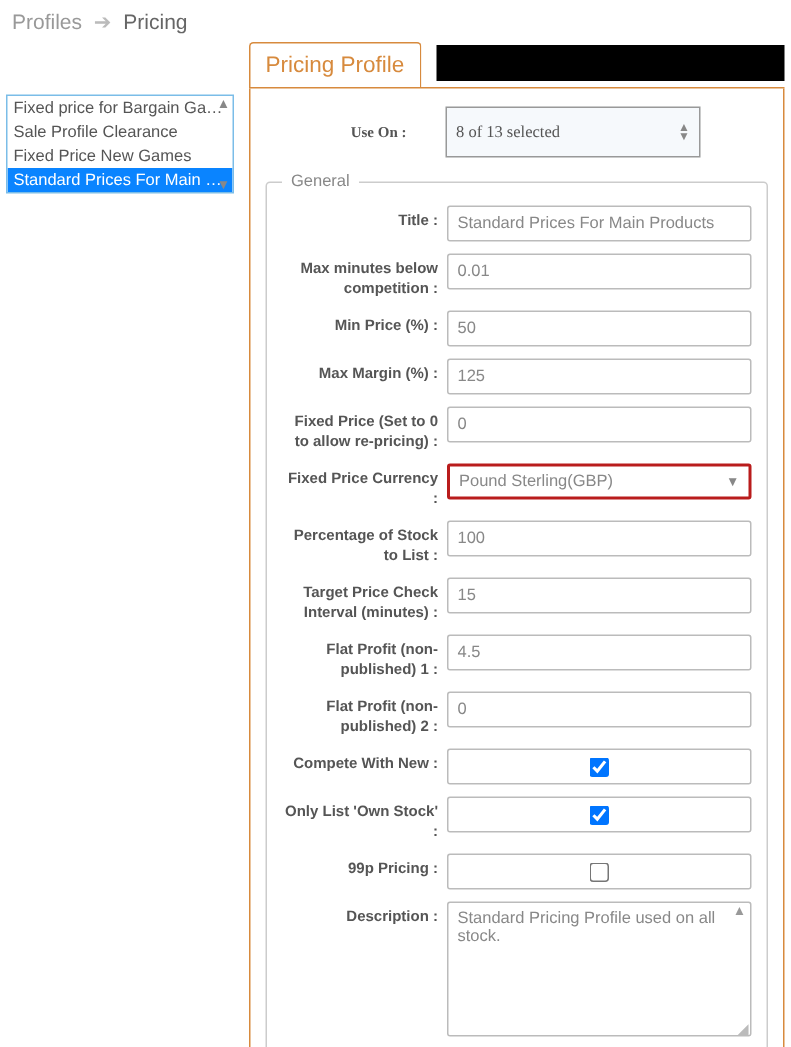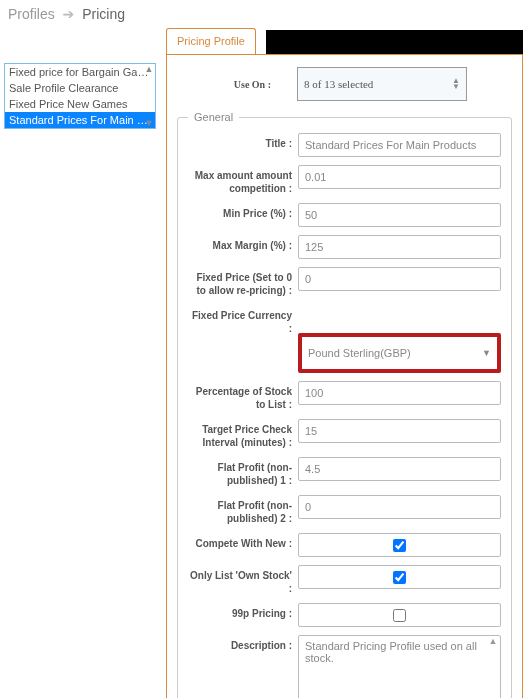--- a/index.html
+++ b/index.html
@@ -10,34 +10,34 @@
 .main { display: flex; padding: 0 4px; gap: 10px; align-items: flex-start; }
 .sidebar { width: 152px; flex-shrink: 0; margin-top: 35px; }
 .listbox { border: 1px solid #7bbde8; background: #fff; position: relative; }
 .listbox-inner { max-height: 88px; overflow: hidden; }
 .listbox .item { padding: 2px 4px; font-size: 11px; white-space: nowrap; overflow: hidden; text-overflow: ellipsis; cursor: pointer; }
 .listbox .item.selected { background: #0a84ff; color: #fff; }
 .listbox .scroll { position: absolute; right: 0; top: 0; bottom: 0; width: 12px; display: flex; flex-direction: column; justify-content: space-between; color: #888; font-size: 9px; }
 .listbox .scroll span { text-align: center; line-height: 10px; }
 .content { flex: 1; }
 .tabs { display: flex; border-bottom: 1px solid #d78a3d; }
-.tab { padding: 6px 10px; font-size: 11px; border: 1px solid #d78a3d; border-bottom: none; background: #fff; color: #d78a3d; border-radius: 3px 3px 0 0; margin-right: 10px; }
+.tab { padding: 6px 10px; font-size: 15px; border: 1px solid #d78a3d; border-bottom: none; background: #fff; color: #d78a3d; border-radius: 3px 3px 0 0; margin-right: 10px; }
 .blackbar { flex: 1; background: #000; height: 24px; margin-top: 2px; }
 .panel { border: 1px solid #d78a3d; border-top: none; padding: 12px 10px 10px; }
 .useon-row { display: flex; align-items: center; justify-content: flex-start; margin-bottom: 10px; font-family: Liberation Serif, serif; }
 .useon-row .lbl { width: 100px; text-align: right; font-weight: bold; color: #555; padding-right: 6px; font-size: 10px; }
 .select-wide { flex: 1; max-width: 170px; height: 34px; border: 1px solid #999; background: #f6f9fc; font-size: 11px; padding: 0 6px; color: #555; display: flex; align-items: center; justify-content: space-between; margin-left: 20px; }
 .select-wide .arrows { font-size: 8px; color: #888; line-height: 6px; }
 fieldset.general { border: 1px solid #ccc; border-radius: 3px; padding: 10px; }
 fieldset.general legend { padding: 0 6px; color: #888; font-size: 11px; }
 .field-row { display: flex; align-items: flex-start; margin-bottom: 8px; }
 .field-row .flbl { width: 110px; text-align: right; font-weight: bold; font-size: 10px; color: #555; padding-right: 6px; padding-top: 4px; line-height: 1.3; }
 .field-row .fctrl { flex: 1; }
 .txt { width: 100%; height: 24px; border: 1px solid #bbb; border-radius: 2px; padding: 0 6px; font-size: 11px; color: #888; background: #fff; }
-.sel { width: 100%; height: 40px; border: 4px solid #b91c1c; border-radius: 2px; padding: 0 6px; font-size: 11px; color: #888; background: #fff; display: flex; align-items: center; justify-content: space-between; margin-top: 28px; }
+.sel { width: 100%; height: 24px; border: 2px solid #b91c1c; border-radius: 2px; padding: 0 6px; font-size: 11px; color: #888; background: #fff; display: flex; align-items: center; justify-content: space-between; }
 .sel .caret { font-size: 9px; color: #888; }
 .chk-wrap { width: 100%; height: 24px; border: 1px solid #bbb; border-radius: 2px; display: flex; align-items: center; justify-content: center; background: #fff; }
 .ta-wrap { position: relative; }
 .ta { width: 100%; height: 90px; border: 1px solid #bbb; border-radius: 2px; padding: 4px 18px 4px 6px; font-size: 11px; color: #888; background: #fff; font-family: Arial; resize: none; }
 .ta-scroll { position: absolute; right: 1px; top: 1px; bottom: 1px; width: 14px; display: flex; flex-direction: column; justify-content: space-between; color: #999; font-size: 9px; }
 .ta-scroll span { text-align: center; }
 .ta-resize { position: absolute; right: 2px; bottom: 2px; font-size: 10px; color: #bbb; }
 </style>
 </head>
 <body>
@@ -83,21 +83,21 @@
 
       <fieldset class="general">
         <legend>General</legend>
 
         <div class="field-row">
           <div class="flbl">Title :</div>
           <div class="fctrl"><input class="txt" value="Standard Prices For Main Products" style=""></div>
         </div>
 
         <div class="field-row">
-          <div class="flbl">Max amount amount competition :</div>
+          <div class="flbl">Max minutes below competition :</div>
           <div class="fctrl"><input class="txt" value="0.01" style=""></div>
         </div>
 
         <div class="field-row">
           <div class="flbl">Min Price (%) :</div>
           <div class="fctrl"><input class="txt" value="50" style=""></div>
         </div>
 
         <div class="field-row">
           <div class="flbl">Max Margin (%) :</div>

